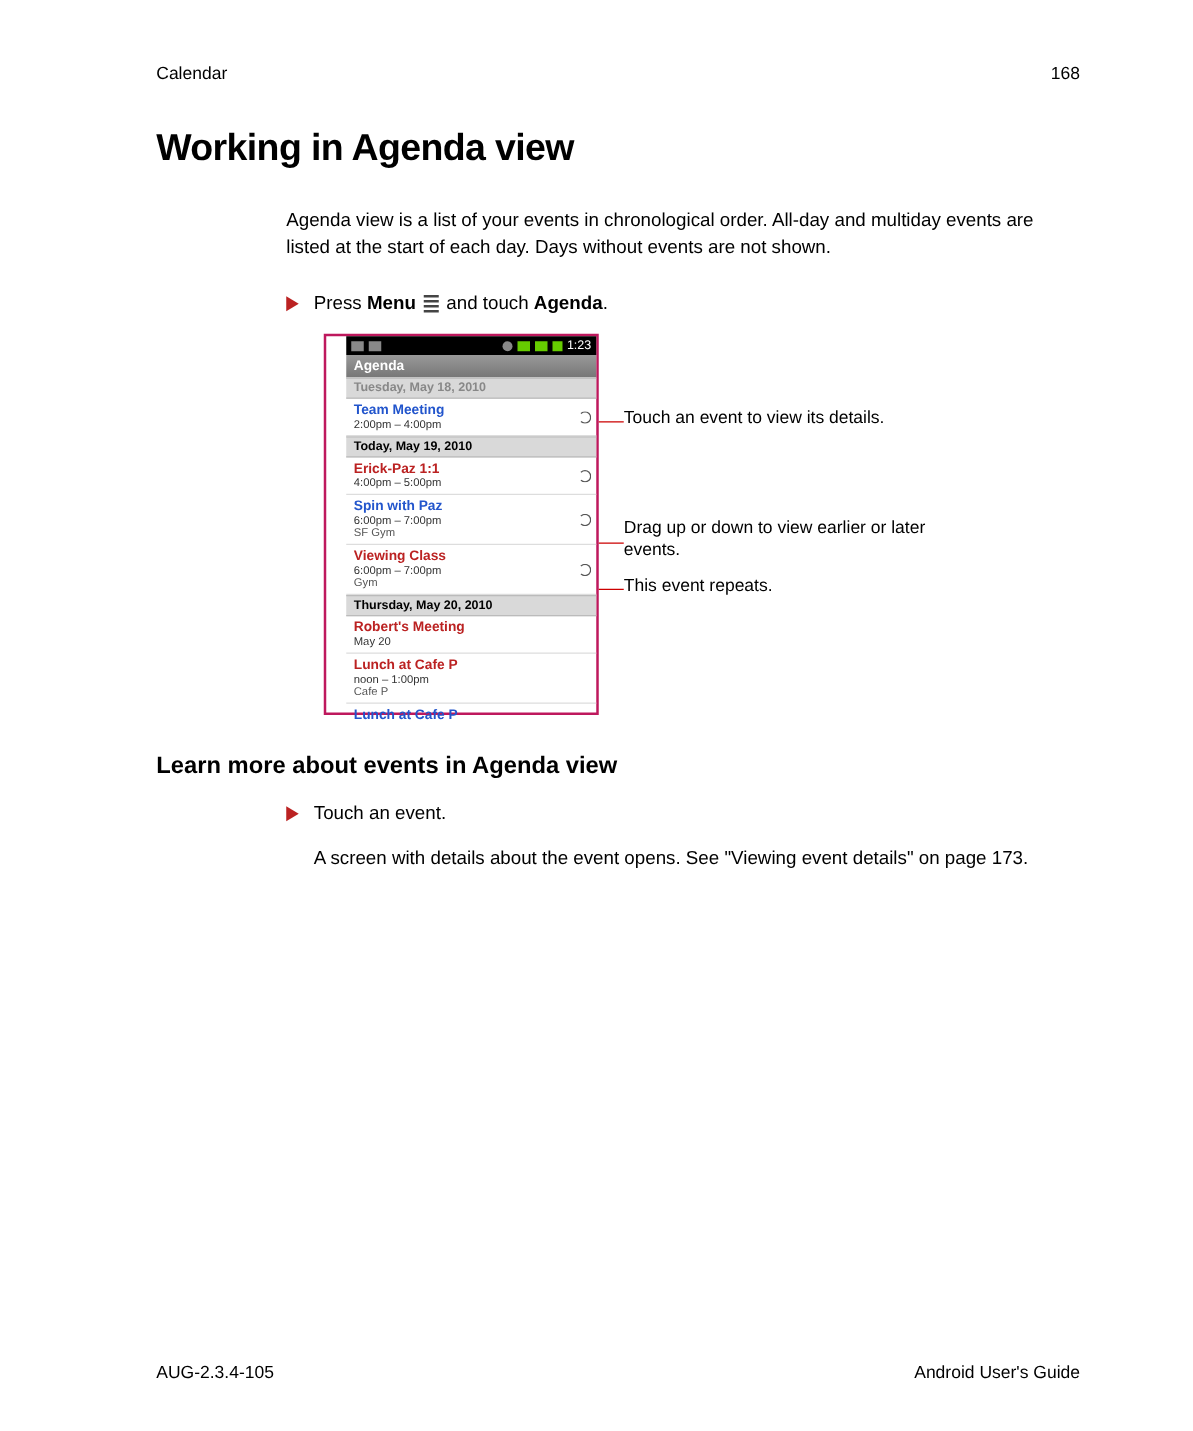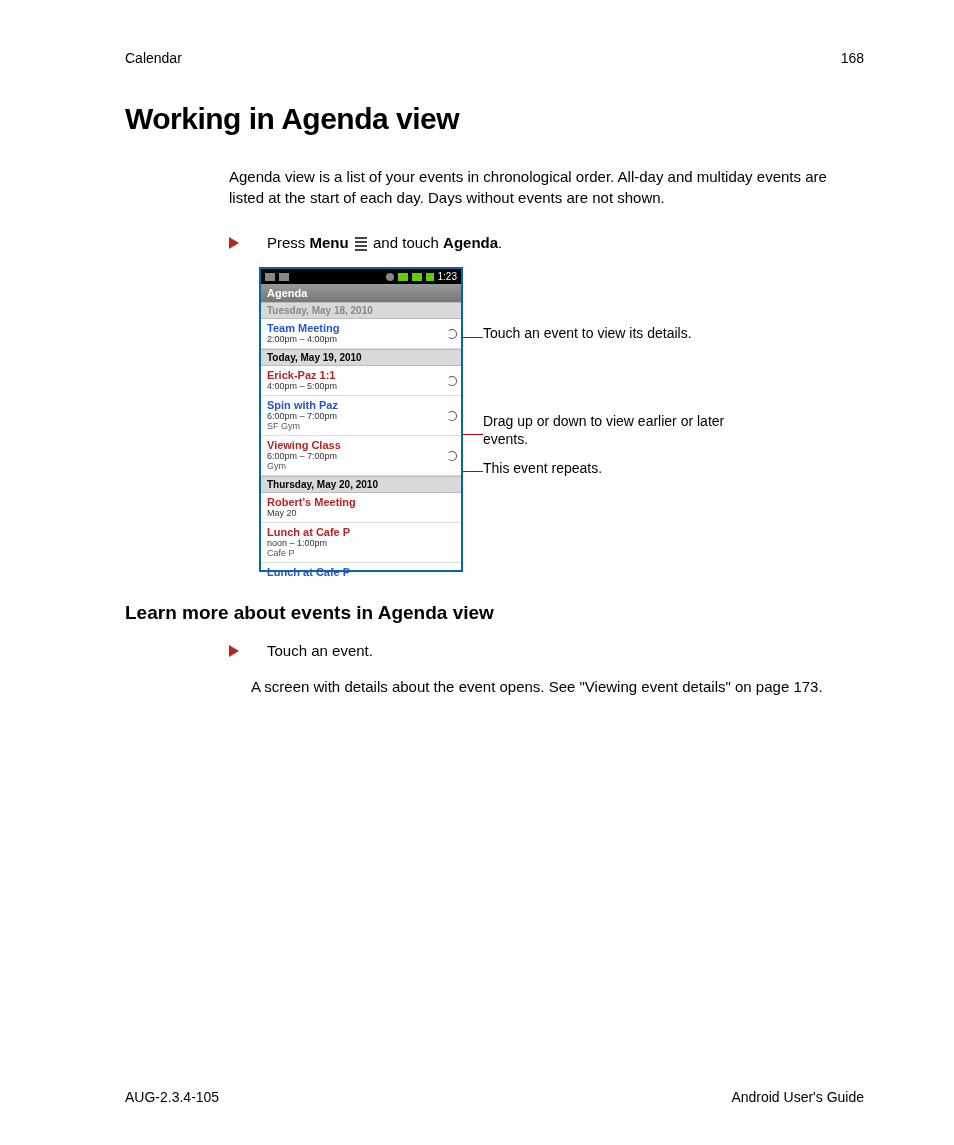--- a/index.html
+++ b/index.html
@@ -36,21 +36,21 @@
   .subhead {
     font-size: 19px;
     font-weight: bold;
     margin: 24px 0 16px 0;
   }
   .action {
     margin-left: 104px;
     margin-bottom: 14px;
     display: flex;
     align-items: flex-start;
-    gap: 28px;
+    gap: 12px;
     line-height: 1.4;
   }
   .action .tri {
     width: 0; height: 0;
     border-top: 6px solid transparent;
     border-bottom: 6px solid transparent;
     border-left: 10px solid #b22;
     margin-top: 5px;
     flex-shrink: 0;
   }
@@ -66,22 +66,23 @@
   }
   
   .shot-row {
     display: flex;
     align-items: flex-start;
     margin-left: 134px;
     margin-bottom: 30px;
   }
   .phone {
     width: 200px;
-    border: 2px solid #0369a1;
+    border: 2px solid #be185d;
     font-family: "Helvetica Neue", Arial, sans-serif;
+    padding-left: 16px;
   }
   .statusbar {
     background: #000;
     color: #fff;
     display: flex;
     justify-content: space-between;
     align-items: center;
     padding: 2px 4px;
     font-size: 10px;
   }

